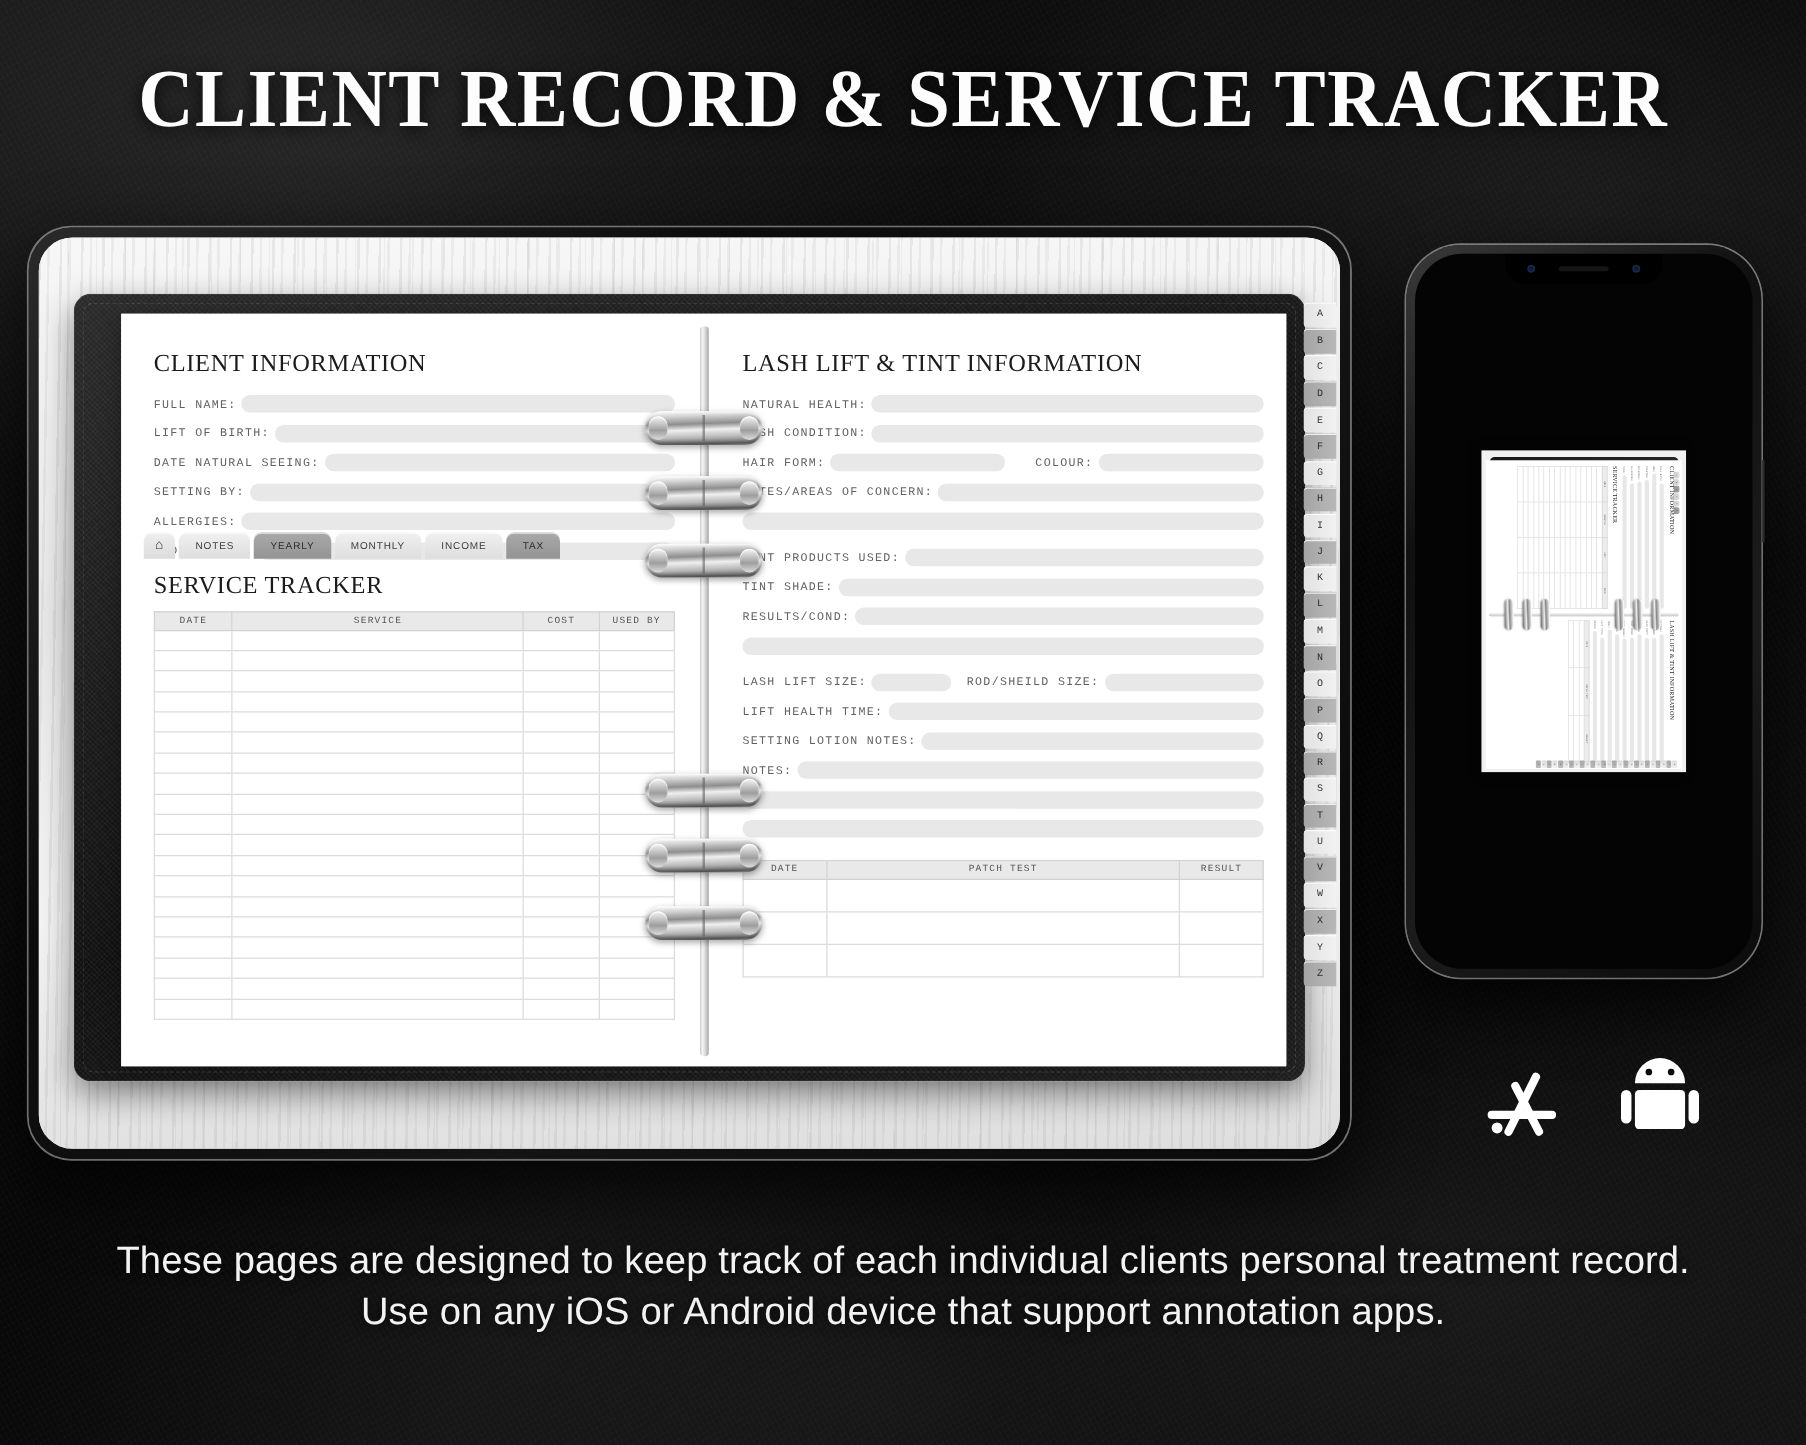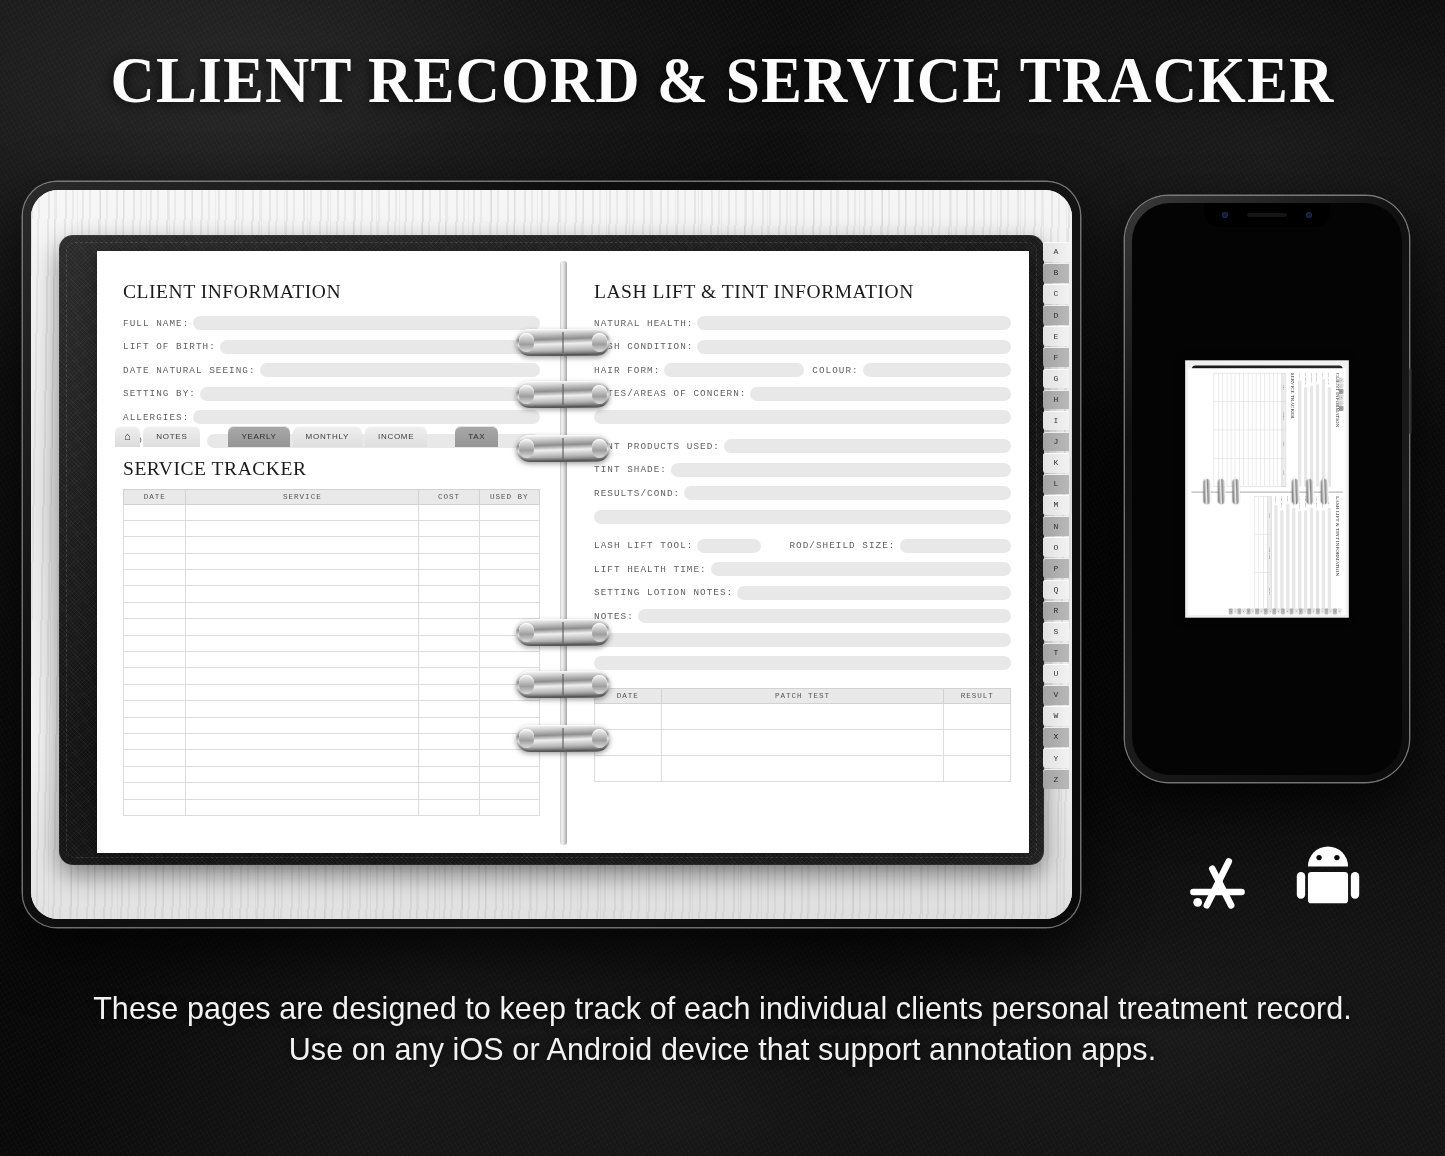--- a/index.html
+++ b/index.html
@@ -140,21 +140,21 @@
     display: flex; align-items: center; justify-content: center;
     font-size: 8px;
     letter-spacing: .7px;
     color: #3b3b3b;
     font-family: "Liberation Sans", sans-serif;
     background: linear-gradient(#e3e3e3,#cfcfcf);
     box-shadow: inset 0 1px 0 rgba(255,255,255,.7);
     white-space: nowrap;
   }
   .navtab.home { padding: 0 9px; background: linear-gradient(#efefef,#dcdcdc); }
-  .navtab.dark { background: linear-gradient(#a9a9a9,#949494); color:#2d2d2d;margin-left:25px; }
+  .navtab.dark { background: linear-gradient(#a9a9a9,#949494); color:#2d2d2d; }
   .navtab.light{ background: linear-gradient(#f0f0f0,#dedede); }
   .home-glyph { font-size: 11px; line-height: 1; color:#2e2e2e; }
 
   
   .page {
     position: relative;
     padding: 30px 24px 18px 26px;
     flex: 1 1 0;
     background: #fff;
   }
@@ -571,21 +571,21 @@
             <span class="flabel">NATURAL HEALTH:</span>
             <span class="fblank"></span>
           </div>
           <div class="frow">
             <span class="flabel">LASH CONDITION:</span>
             <span class="fblank"></span>
           </div>
           <div class="frow">
             <span class="flabel">HAIR FORM:</span>
             <span class="fblank fixed-hair"></span>
-            <span class="flabel" style="margin-left:4px">COLOUR:</span>
+            <span class="flabel" style="margin-left:20px">COLOUR:</span>
             <span class="fblank"></span>
           </div>
           <div class="frow">
             <span class="flabel">NOTES/AREAS OF CONCERN:</span>
             <span class="fblank"></span>
           </div>
           <div class="frow full spacer-b">
             <span class="fblank"></span>
           </div>
           <div class="frow">
@@ -597,23 +597,23 @@
             <span class="fblank"></span>
           </div>
           <div class="frow">
             <span class="flabel">RESULTS/COND:</span>
             <span class="fblank"></span>
           </div>
           <div class="frow full spacer-b">
             <span class="fblank"></span>
           </div>
           <div class="frow">
-            <span class="flabel">LASH LIFT TOOL:</span>
+            <span class="flabel">LASH LIFT SIZE:</span>
             <span class="fblank fixed-tool"></span>
-            <span class="flabel" style="margin-left:24px">ROD/SHEILD SIZE:</span>
+            <span class="flabel" style="margin-left:8px">ROD/SHEILD SIZE:</span>
             <span class="fblank"></span>
           </div>
           <div class="frow">
             <span class="flabel">LIFT HEALTH TIME:</span>
             <span class="fblank"></span>
           </div>
           <div class="frow">
             <span class="flabel">SETTING LOTION NOTES:</span>
             <span class="fblank"></span>
           </div>

